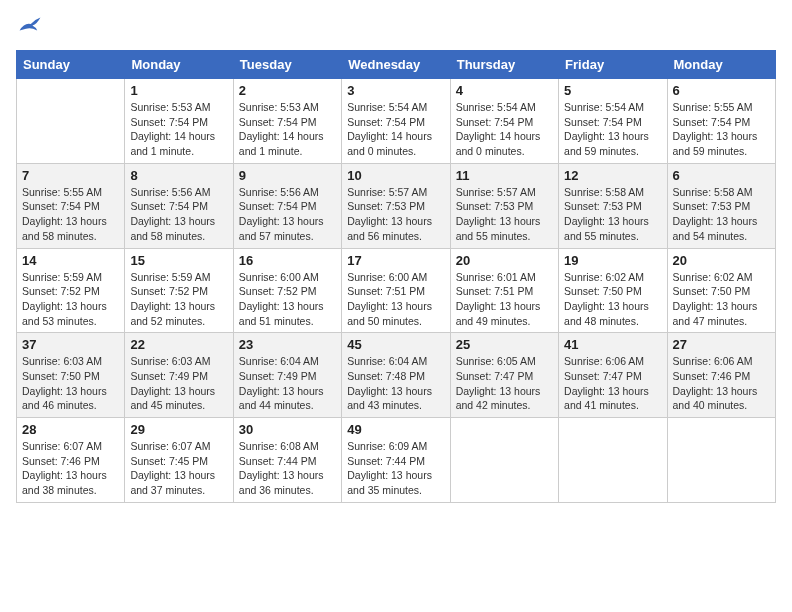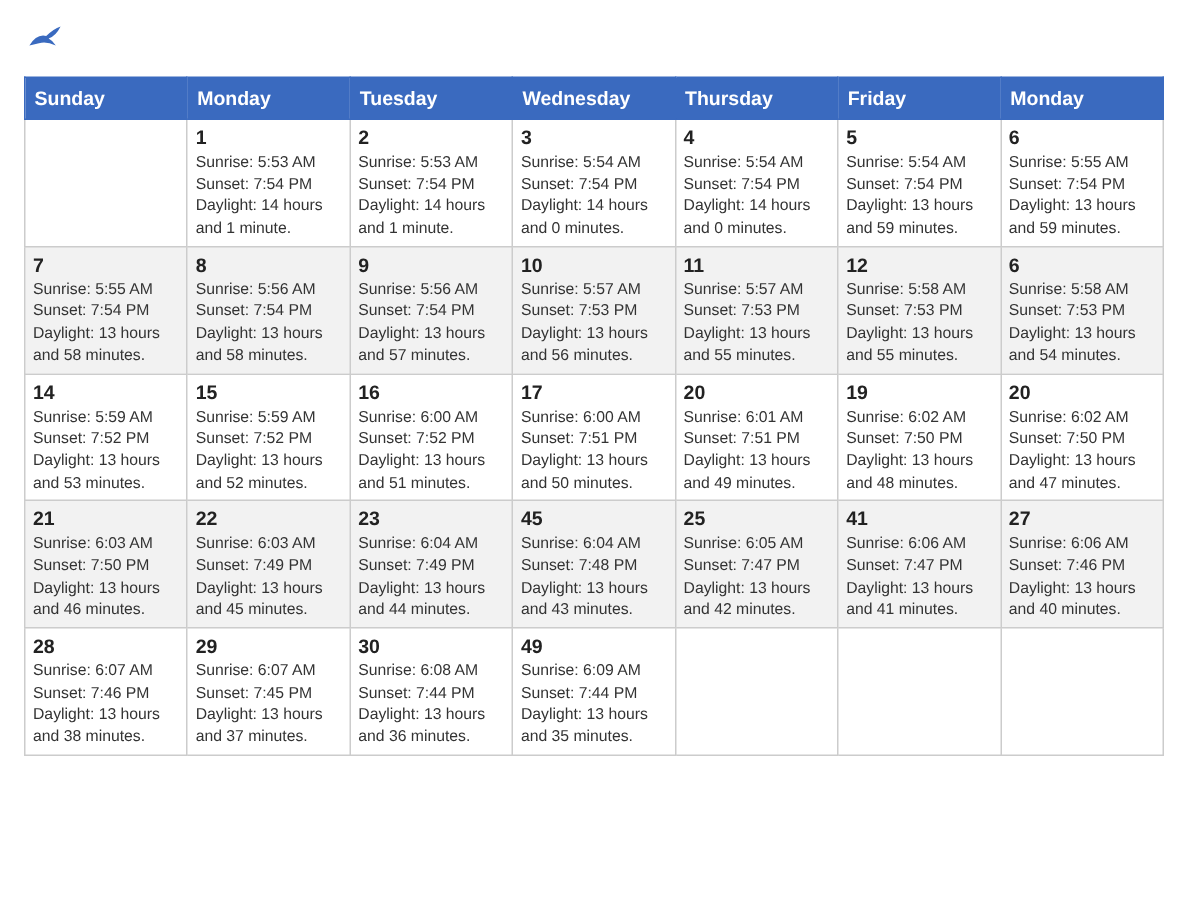--- a/index.html
+++ b/index.html
@@ -209,21 +209,21 @@
           <span class="day-num">19</span>
           <div class="day-info">Sunrise: 6:02 AM<br>Sunset: 7:50 PM<br>Daylight: 13 hours<br>and 48 minutes.</div>
         </td>
         <td>
           <span class="day-num">20</span>
           <div class="day-info">Sunrise: 6:02 AM<br>Sunset: 7:50 PM<br>Daylight: 13 hours<br>and 47 minutes.</div>
         </td>
       </tr>
       <tr>
         <td>
-          <span class="day-num">21</span>
+          <span class="day-num">37</span>
           <div class="day-info">Sunrise: 6:03 AM<br>Sunset: 7:50 PM<br>Daylight: 13 hours<br>and 46 minutes.</div>
         </td>
         <td>
           <span class="day-num">22</span>
           <div class="day-info">Sunrise: 6:03 AM<br>Sunset: 7:49 PM<br>Daylight: 13 hours<br>and 45 minutes.</div>
         </td>
         <td>
           <span class="day-num">23</span>
           <div class="day-info">Sunrise: 6:04 AM<br>Sunset: 7:49 PM<br>Daylight: 13 hours<br>and 44 minutes.</div>
         </td>

